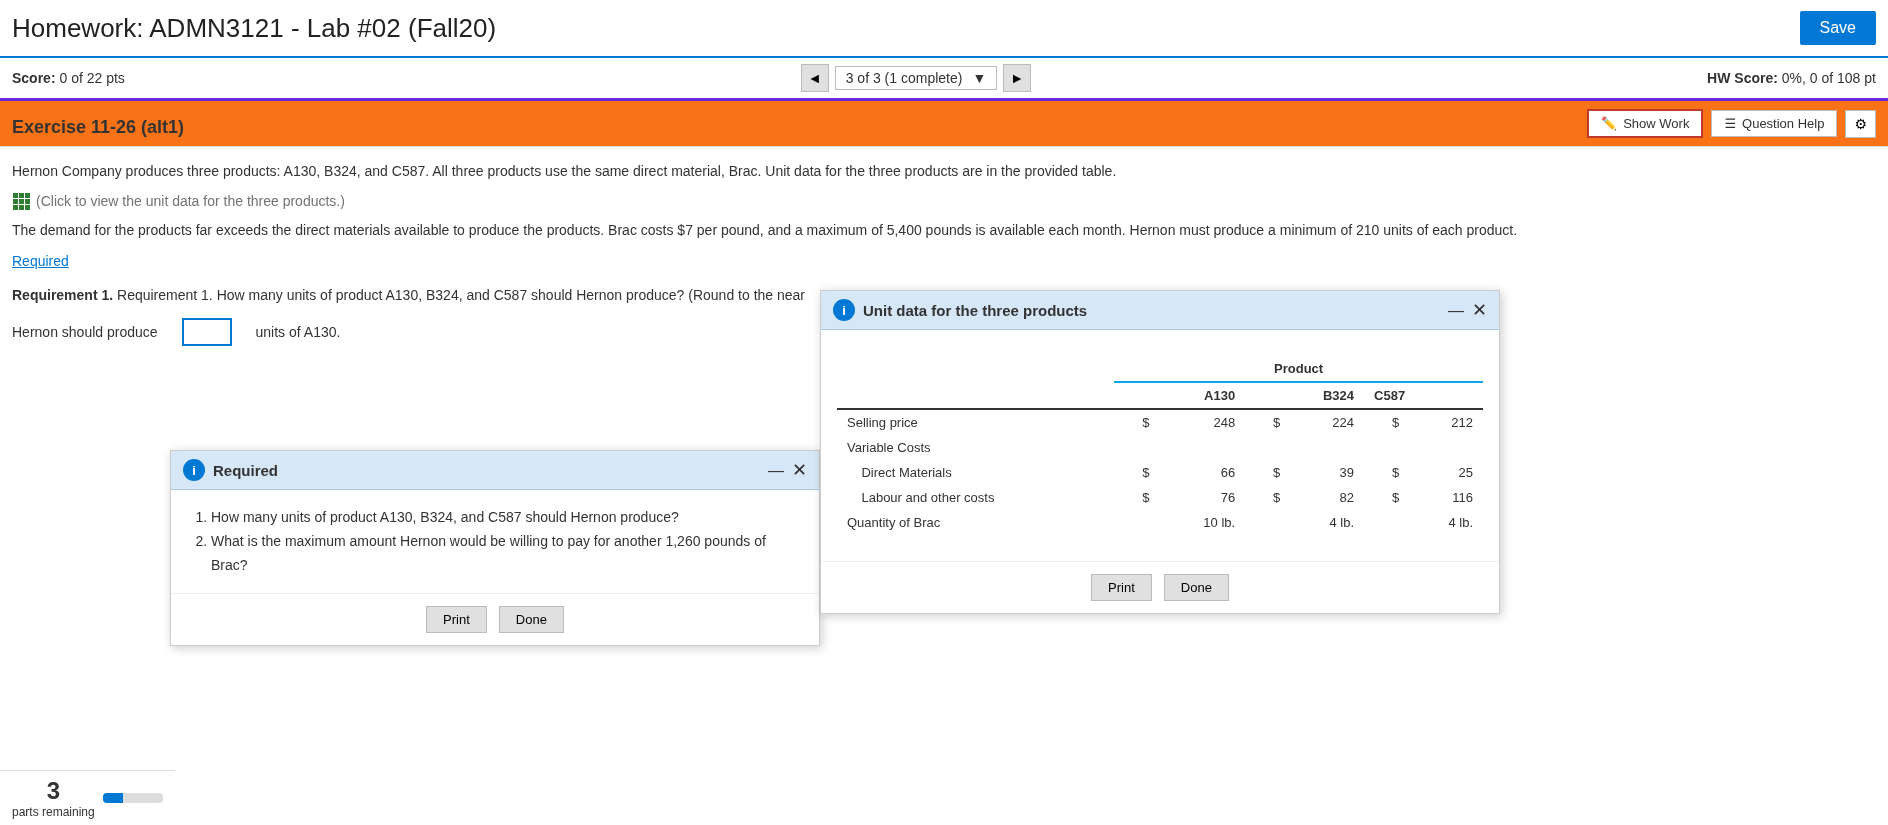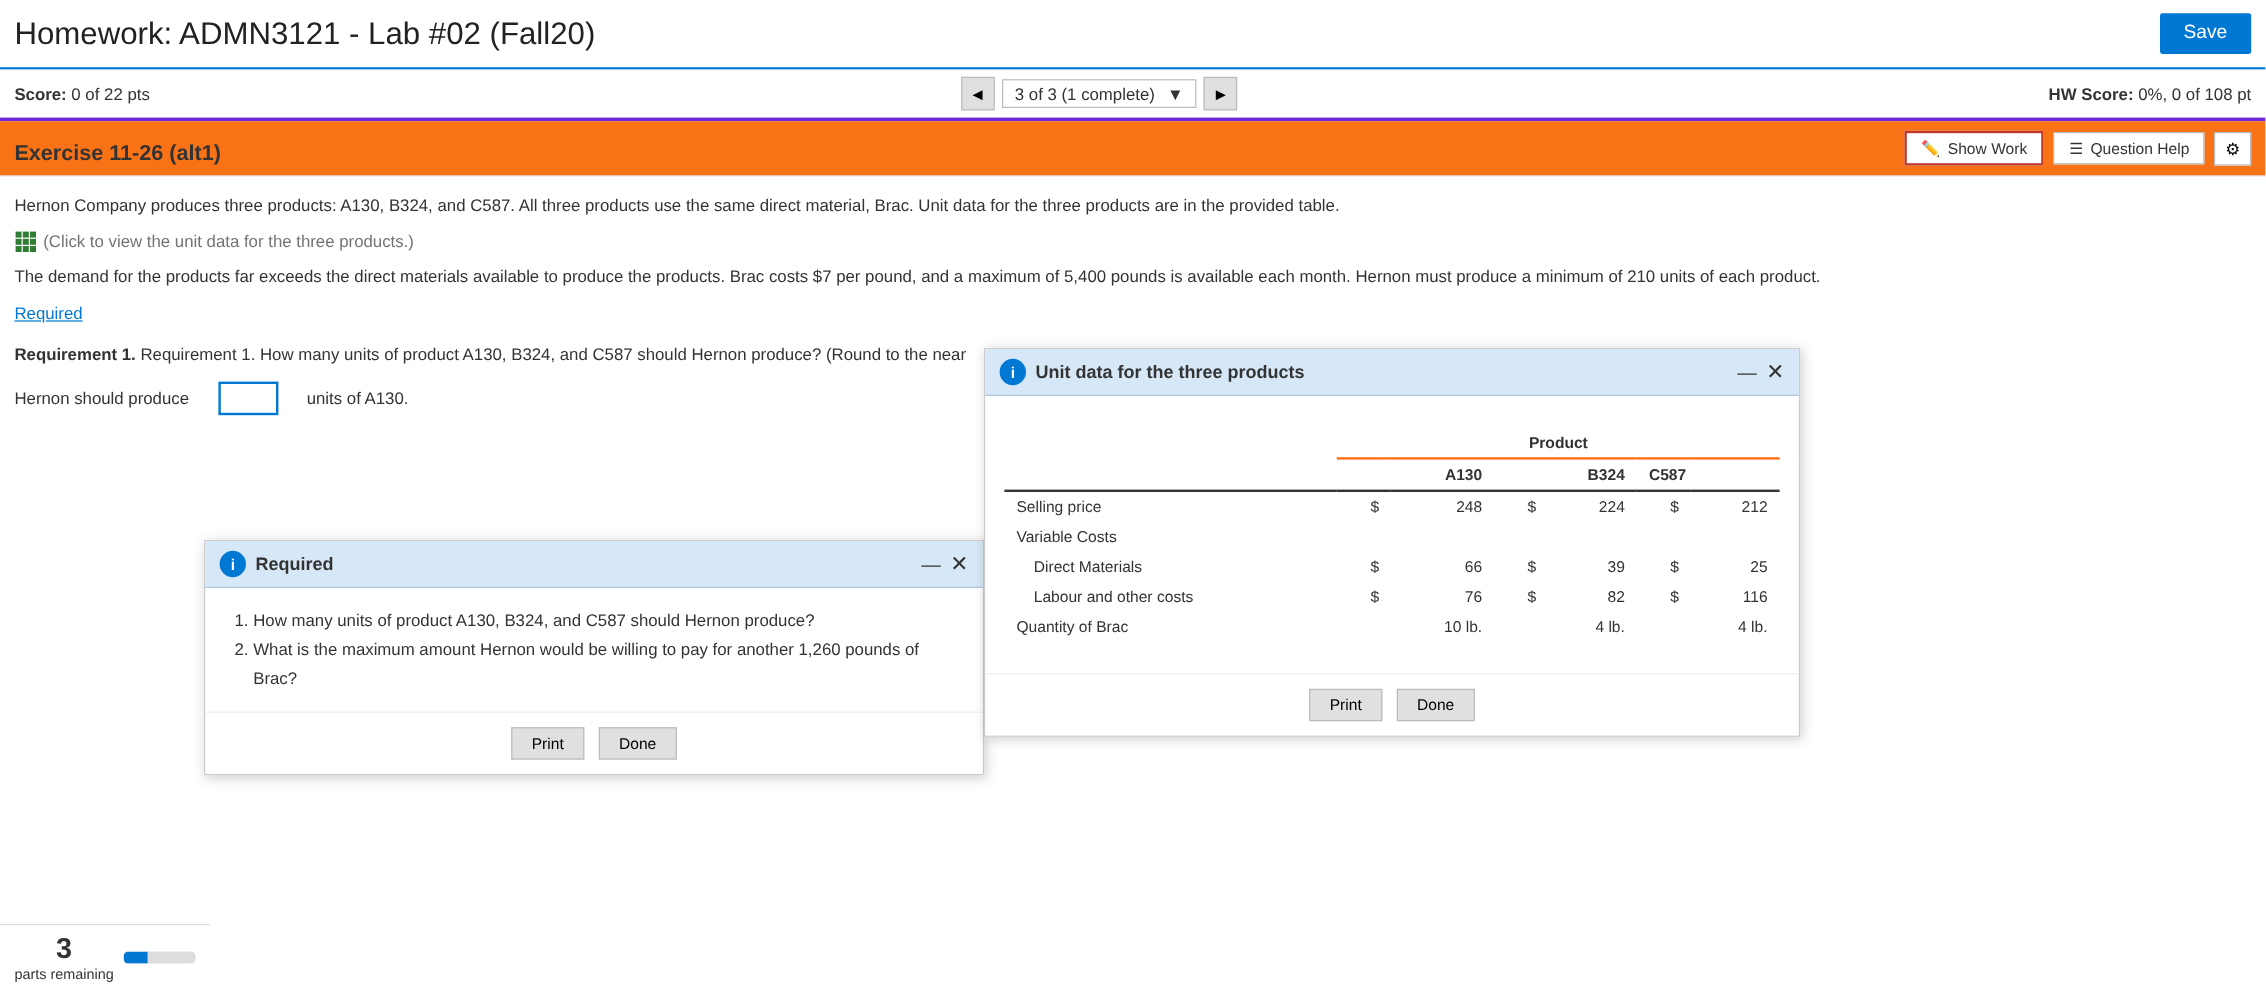--- a/index.html
+++ b/index.html
@@ -265,21 +265,21 @@
       font-size: 13px;
       margin: 10px 0;
     }
     .unit-table th, .unit-table td {
       padding: 5px 10px;
       text-align: right;
     }
     .unit-table th { font-weight: bold; }
     .unit-table td:first-child { text-align: left; }
     .unit-table th:first-child { text-align: left; }
-    .col-header { border-bottom: 2px solid #f97316; }
+    .col-header { border-bottom: 2px solid #0ea5e9; }
     .table-container {
       padding: 16px;
     }
     .info-icon {
       display: inline-flex;
       align-items: center;
       justify-content: center;
       width: 22px;
       height: 22px;
       border-radius: 50%;

